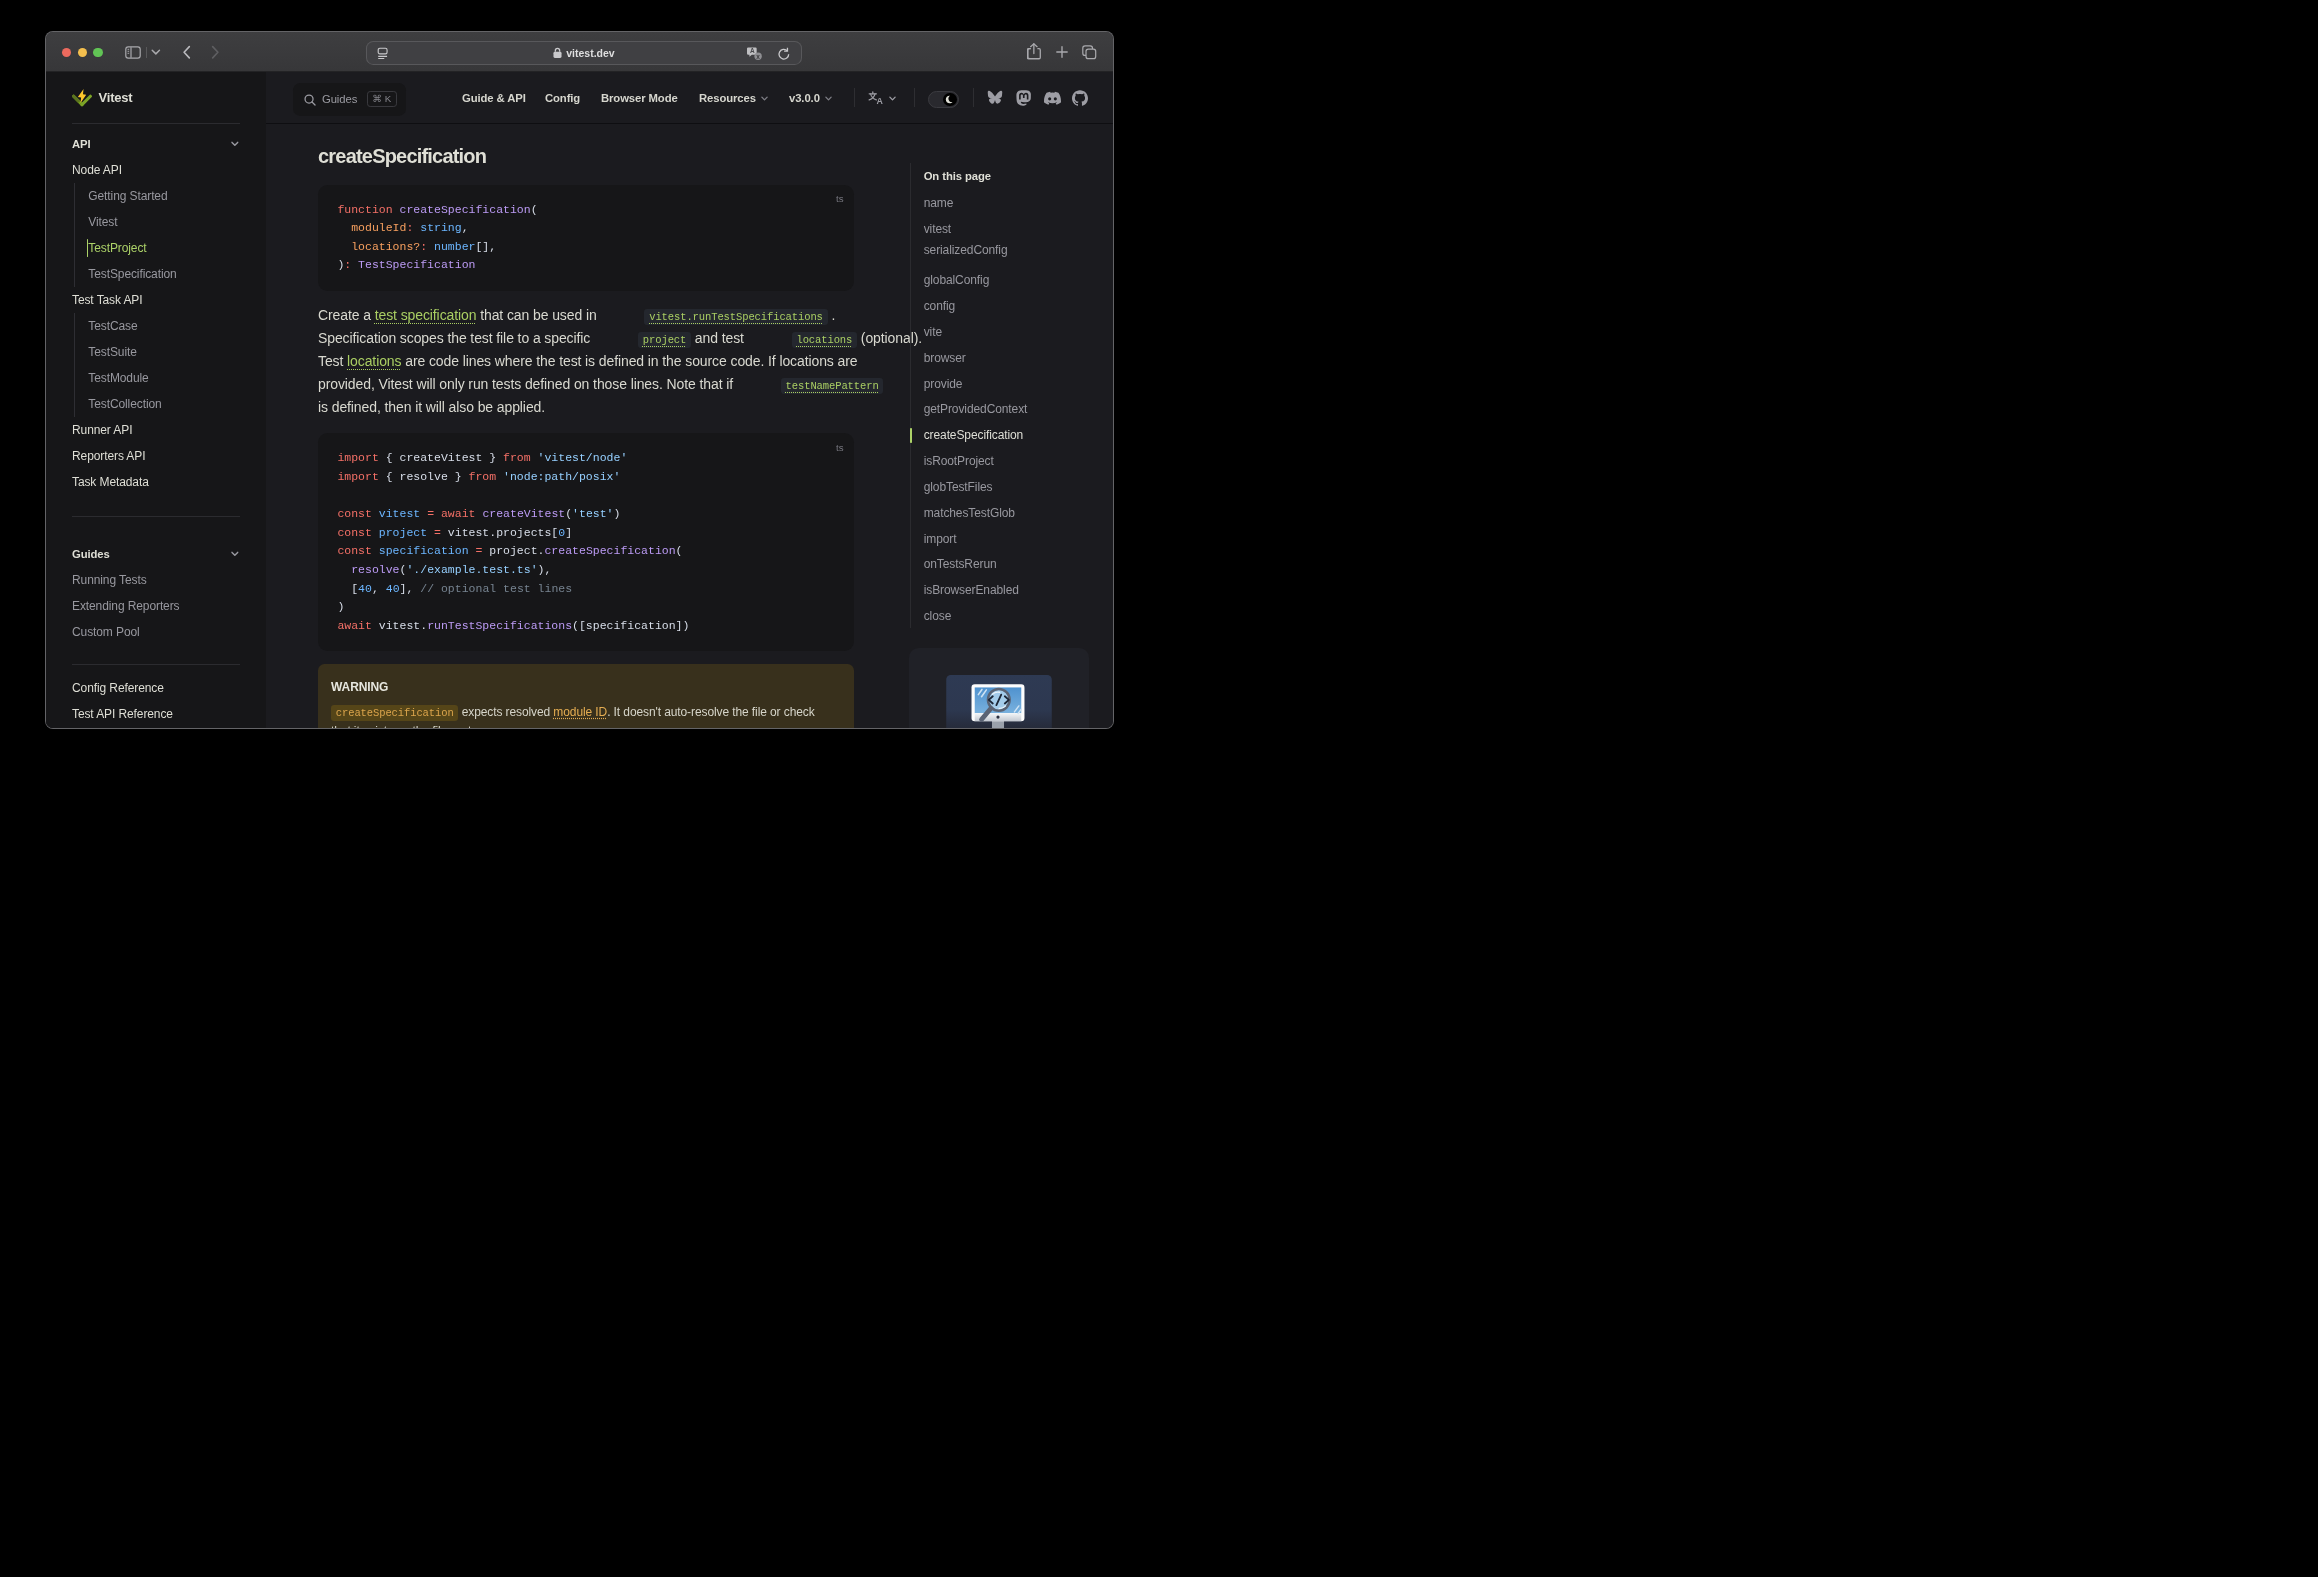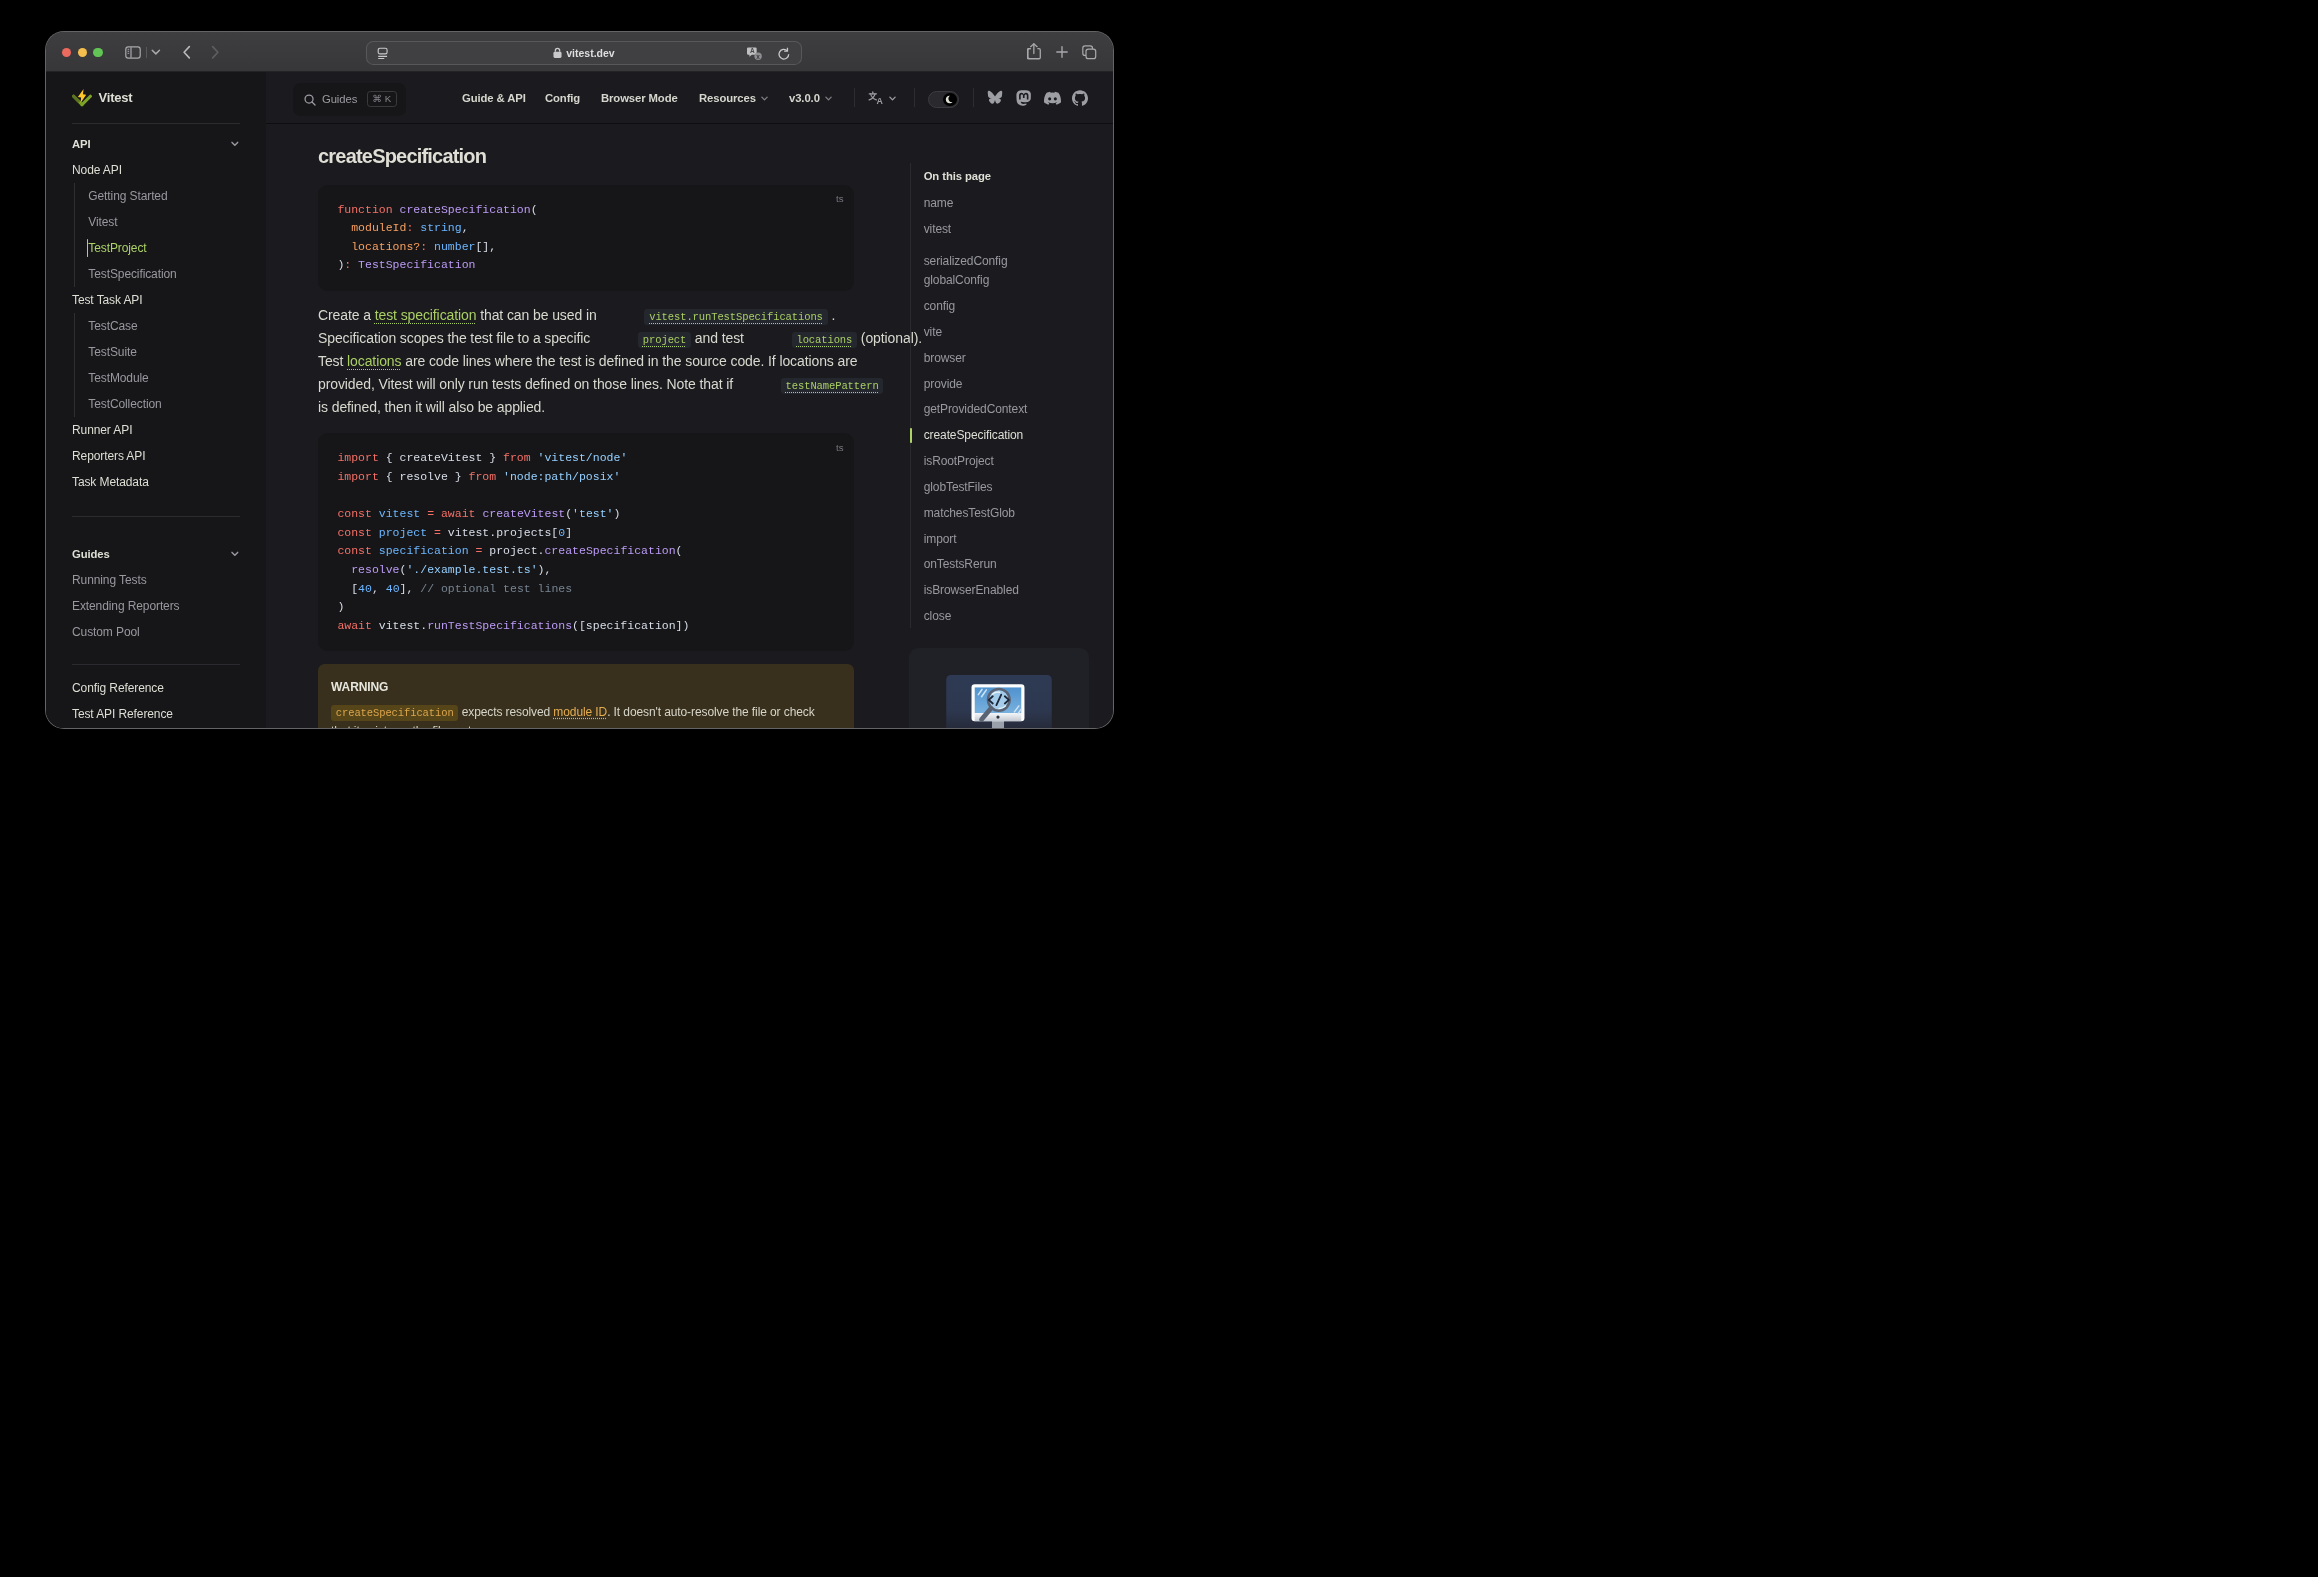--- a/index.html
+++ b/index.html
@@ -1,20 +1,20 @@
 <!DOCTYPE html>
 <html style="font-size:13px"><head>
 <meta charset="utf-8">
 <style>
 * { margin:0; padding:0; box-sizing:border-box; }
 html,body { width:1159px; height:789px; background:#000; overflow:hidden; }
 body { font-family:"Liberation Sans", sans-serif; }
 .window {
   position:absolute; left:45px; top:31px; width:1069px; height:698px;
-  border-radius:19px; background:#1b1b1f; overflow:hidden;
+  border-radius:8px; background:#1b1b1f; overflow:hidden;
   border:0.8px solid rgba(255,255,255,.32);
   box-shadow: inset 0 0.8px 0 rgba(255,255,255,.12);
 }
 
 .titlebar { position:absolute; left:0; top:0; right:0; height:40px; background:linear-gradient(#3e3e40,#373739); border-bottom:0.8px solid #232325; }
 .tl { position:absolute; top:15.7px; width:9.7px; height:9.7px; border-radius:50%; }
 .tl.r { left:15.7px; background:#ec6a5e; }
 .tl.y { left:31.5px; background:#f4bf4e; }
 .tl.g { left:47px; background:#61c455; }
 .tbico { position:absolute; color:#a9a9ad; }
@@ -276,21 +276,21 @@
           <div class="wtitle">WARNING</div>
           <p><span class="wc">createSpecification</span> expects resolved <a>module ID</a>. It doesn't auto-resolve the file or check<br>that it exists on the file system.</p>
         </div>
       </div>
       <div class="aside">
         <div class="rail"></div>
         <div class="railhl"></div>
         <div class="otitle">On this page</div>
         <div class="olink" style="top:66px">name</div>
         <div class="olink" style="top:92px">vitest</div>
-        <div class="olink" style="top:124px">serializedConfig</div>
+        <div class="olink" style="top:113px">serializedConfig</div>
         <div class="olink" style="top:143px">globalConfig</div>
         <div class="olink" style="top:169px">config</div>
         <div class="olink" style="top:195px">vite</div>
         <div class="olink" style="top:221px">browser</div>
         <div class="olink" style="top:247px">provide</div>
         <div class="olink" style="top:272px">getProvidedContext</div>
         <div class="olink on" style="top:298px">createSpecification</div>
         <div class="olink" style="top:324px">isRootProject</div>
         <div class="olink" style="top:350px">globTestFiles</div>
         <div class="olink" style="top:376px">matchesTestGlob</div>

